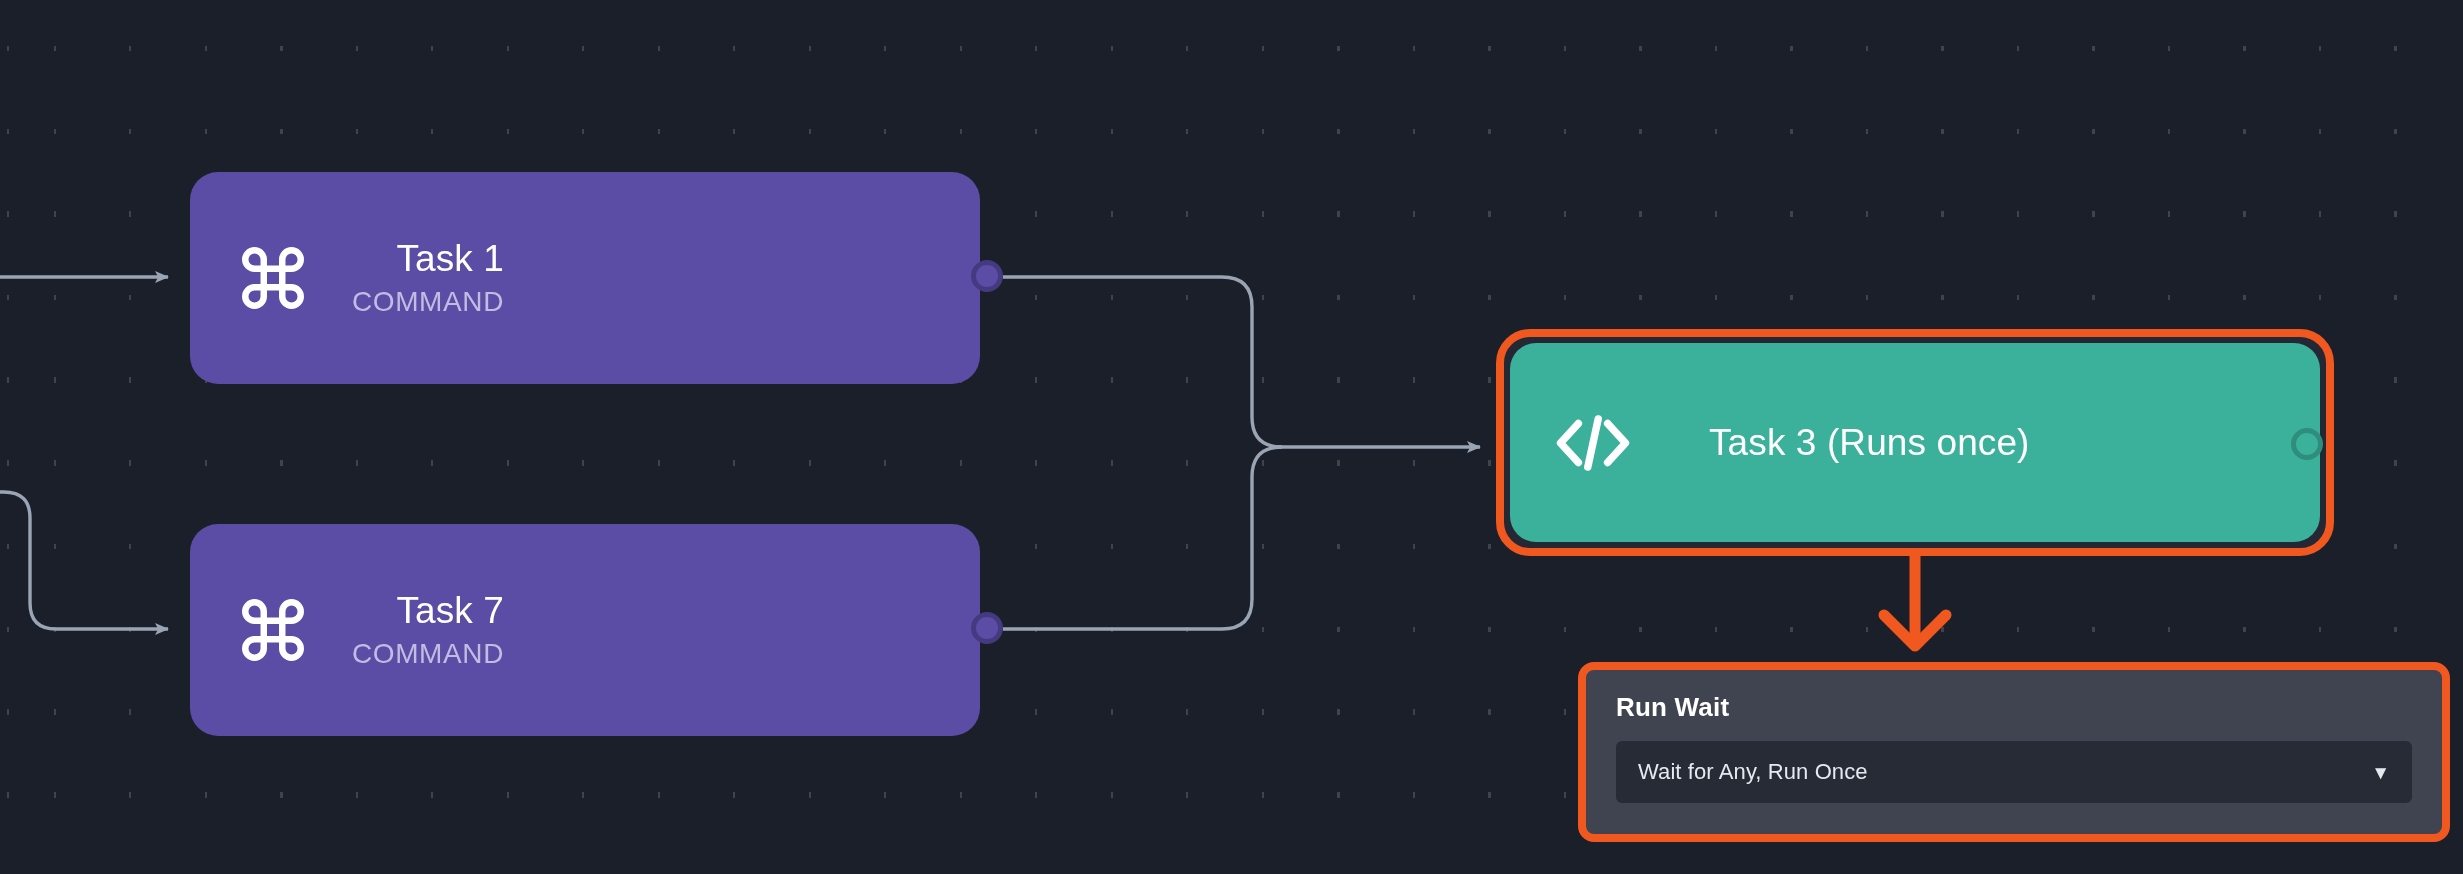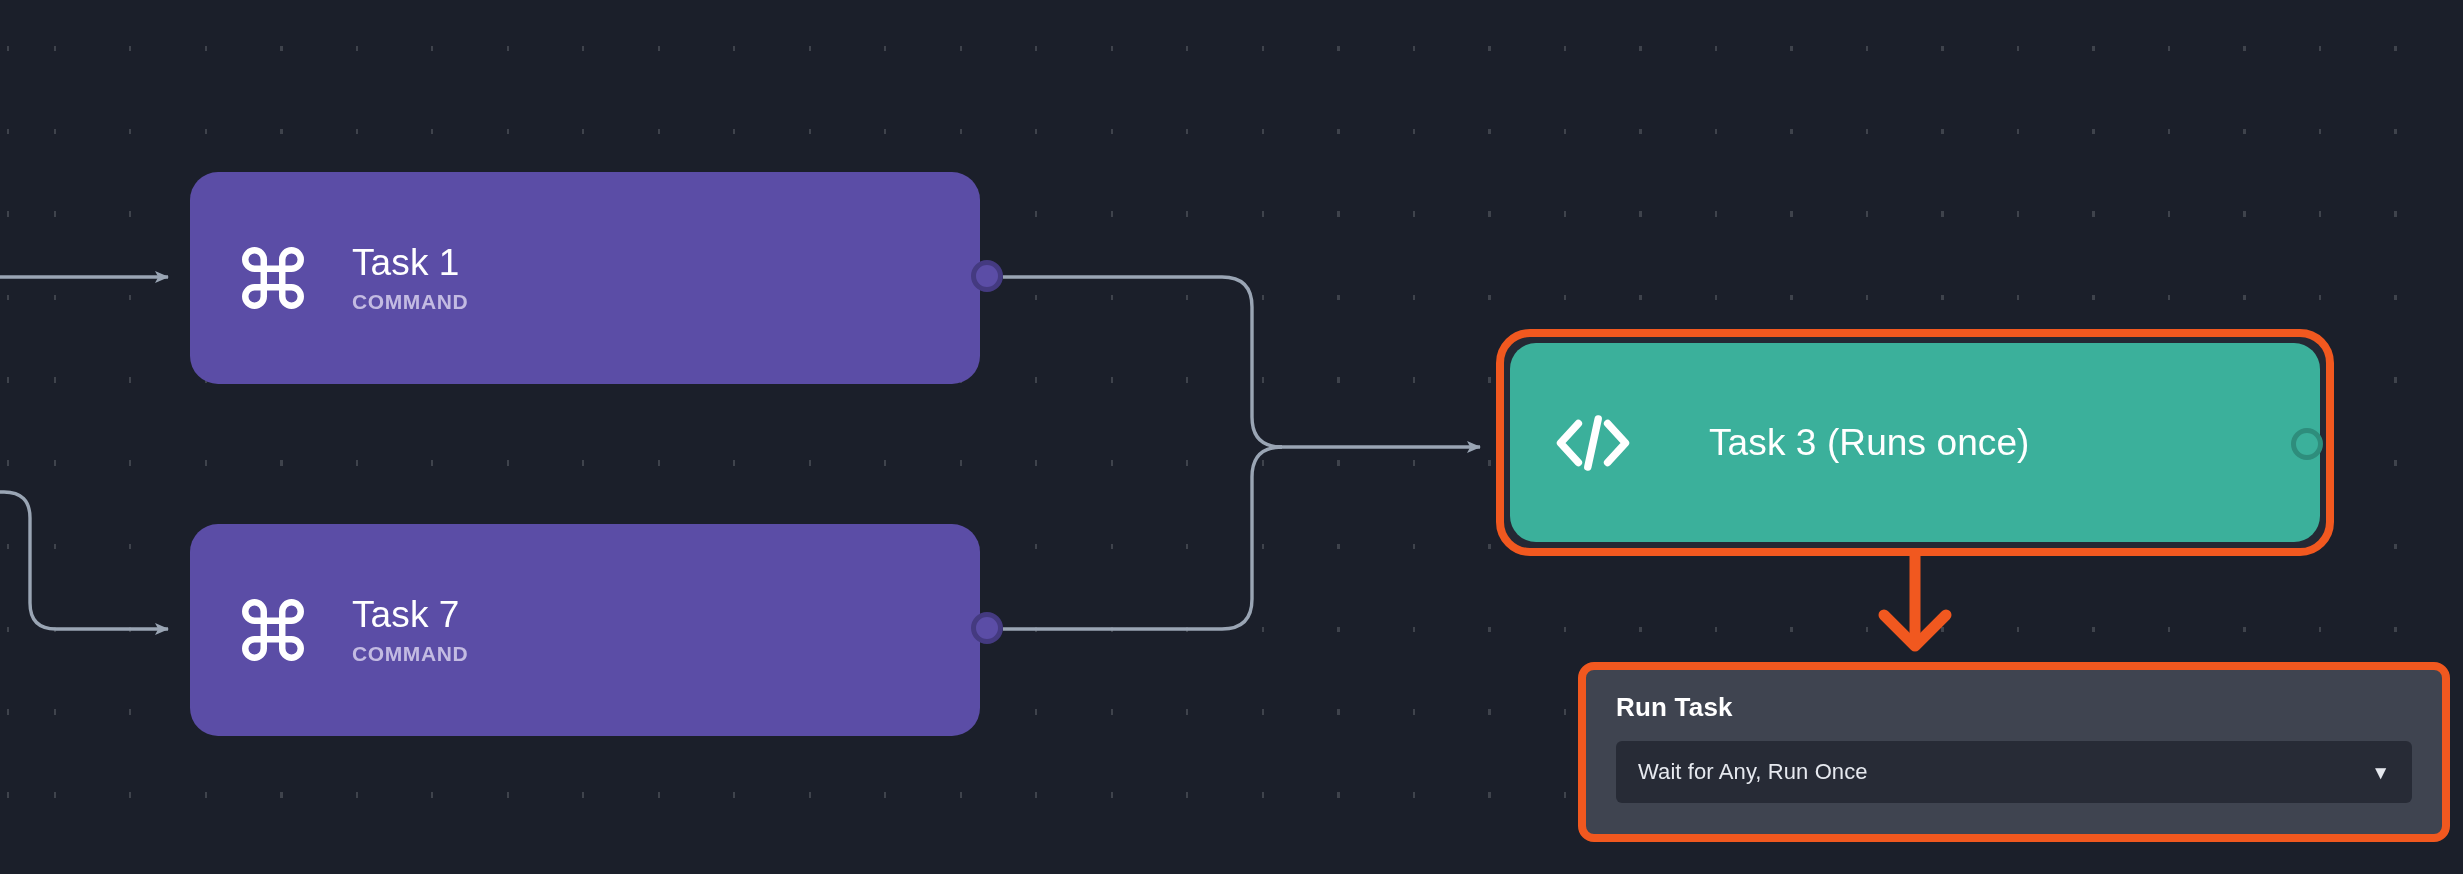--- a/index.html
+++ b/index.html
@@ -60,40 +60,40 @@
     justify-content: center;
   }
   .node-title {
     color: #ffffff;
     font-size: 37px;
     line-height: 1.18;
     letter-spacing: 0.1px;
     white-space: nowrap;
   }
   .node-sub {
-    font-size: 21px;
-    font-weight: bold;
+    font-size: 28px;
+    font-weight: normal;
     letter-spacing: 0.6px;
     line-height: 1.25;
     white-space: nowrap;
     margin-top: 4px;
   }
 
   
   .node.cmd {
     left: 190px;
     width: 790px;
     height: 212px;
     background: #5b4da6;
     padding-left: 46px;
   }
   #node-task1 { top: 172px; }
   #node-task2 { top: 524px; }
   .node.cmd .node-icon { width: 74px; height: 74px; }
-  .node.cmd .node-text { margin-left: 42px; }
+  .node.cmd .node-text { margin-left: 42px; align-items: flex-end; }
   .node.cmd .node-sub { color: #c3bbe2; }
 
   
   .port {
     position: absolute;
     width: 32px;
     height: 32px;
     border-radius: 50%;
     box-sizing: border-box;
   }
@@ -254,20 +254,20 @@
         </svg>
       </div>
       <div class="node-text">
         <div class="node-title">Task 3 (Runs once)</div>
       </div>
     </div>
     <div id="port-task3"></div>
   </div>
 
   <div id="run-mode-panel">
-    <div id="run-mode-label">Run Task</div>
+    <div id="run-mode-label">Run Wait</div>
     <div id="run-mode-select">
       <span id="run-mode-value">Wait for Any, Run Once</span>
       <span id="run-mode-chevron">▼</span>
     </div>
   </div>
 
 </div>
 
 </body></html>

